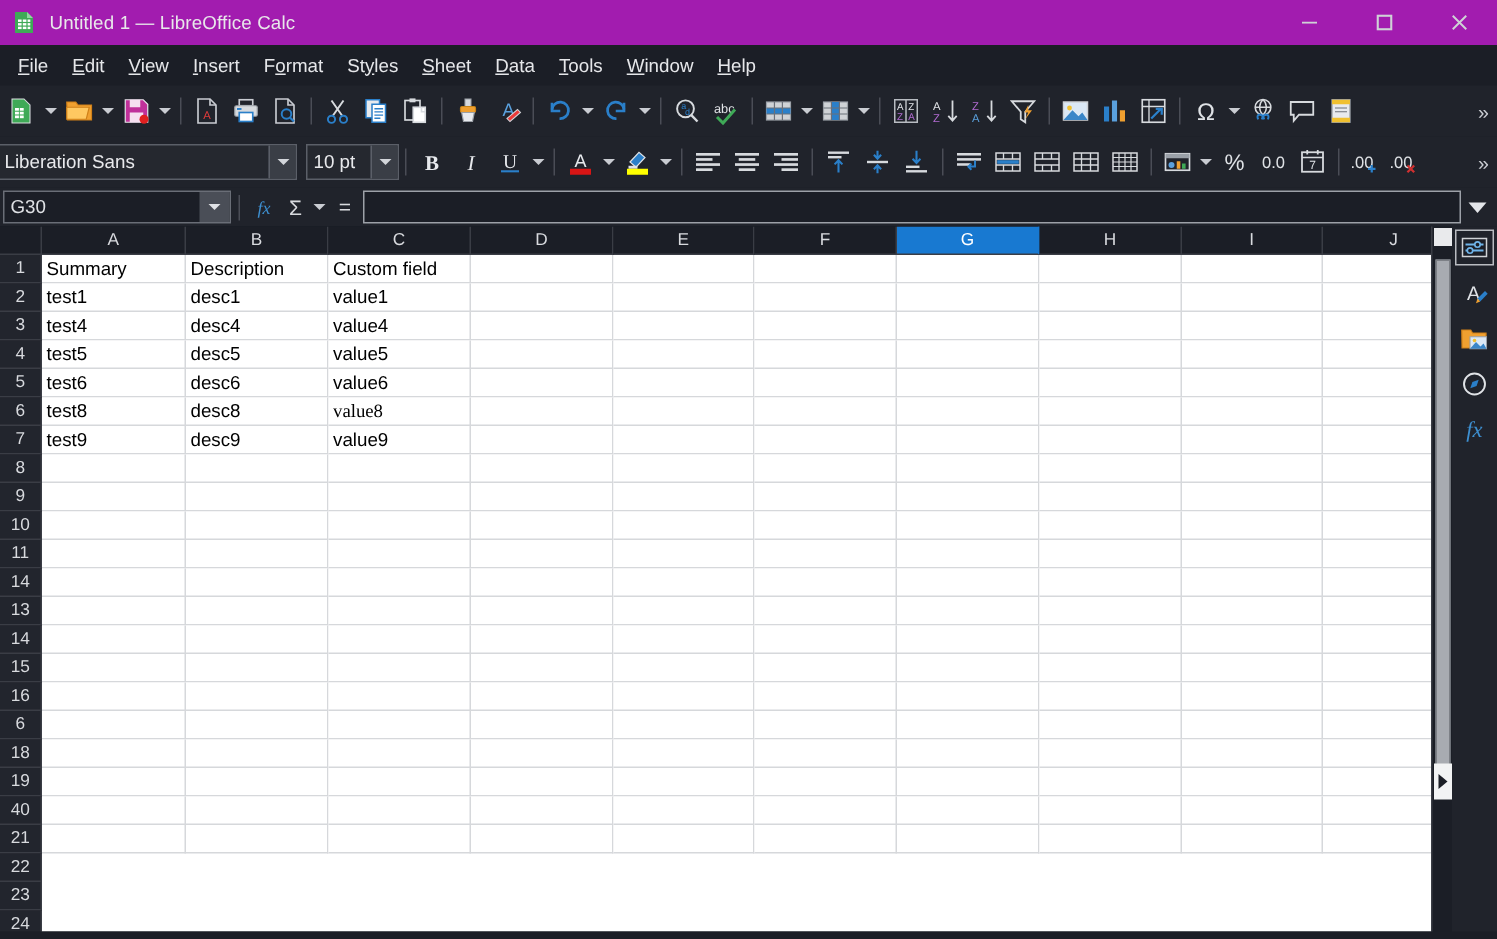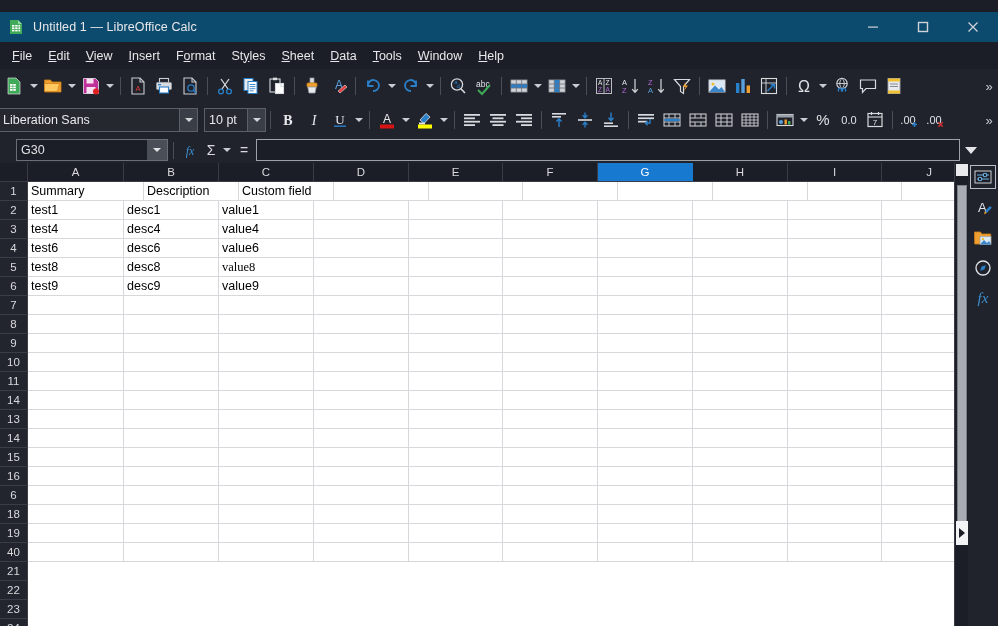--- a/index.html
+++ b/index.html
@@ -6,24 +6,23 @@
   html, body {
     width: 998px; height: 626px;
     background: #1b1e26;
     font-family: "Liberation Sans", sans-serif;
     overflow: hidden;
     -webkit-font-smoothing: antialiased;
   }
 
   
   .titlebar {
-    height: 30px; background: #0c4a6e;
+    height: 30px; background: #a21caf;
     display: flex; align-items: center;
     position: relative;
-    margin-top: 12px;
   }
   .titlebar .app-icon { margin-left: 8px; width: 16px; height: 16px; display:block; }
   .titlebar .title {
     color: #e8e8ea; font-size: 12.5px; margin-left: 9px;
     letter-spacing: .1px;
   }
   .wincontrols { position: absolute; right: 0; top: 0; height: 30px; display: flex; }
   .wincontrols div {
     width: 50px; height: 30px; display: flex; align-items: center; justify-content: center;
     color: #cfd2d6;
@@ -75,21 +74,21 @@
     margin-left: auto; display: flex; align-items: center; justify-content: center;
   }
   .combo .btn i {
     width:0;height:0;border-left:4px solid transparent;border-right:4px solid transparent;
     border-top:4px solid #d2d5da;
   }
   #font-name-combo { width: 200px; margin-left: -4px; }
   #font-size-combo { width: 62px; margin-left: 6px; }
 
   
-  .formulabar { height: 26px; background: #20232b; display: flex; align-items: center; padding: 0 16px; }
+  .formulabar { height: 26px; background: #20232b; display: flex; align-items: center; padding: 0 2px; }
   .namebox {
     width: 152px; height: 22px; background: #1b1e26; border: 1px solid #6a6e77;
     display: flex; align-items: center; position: relative;
   }
   .namebox .val { color: #dfe1e5; font-size: 12.5px; padding-left: 4px; }
   .namebox .btn {
     width: 20px; height: 20px; background: #4a4e57; margin-left: auto;
     display: flex; align-items: center; justify-content: center;
   }
   .namebox .btn i {
@@ -797,21 +796,21 @@
           <div class="rhcell">18</div>
           <div class="rhcell">19</div>
           <div class="rhcell">40</div>
           <div class="rhcell">21</div>
           <div class="rhcell">22</div>
           <div class="rhcell">23</div>
           <div class="rhcell">24</div>
         </div>
       <div class="cells" id="cells">
           <div class="grow">
-            <div class="gcell" style="width: 116px;">Summary</div>
+            <div class="gcell" style="width: 96px;">Summary</div>
             <div class="gcell" style="width: 95px;">Description</div>
             <div class="gcell" style="width: 95px;">Custom field</div>
             <div class="gcell" style="width: 95px;"></div>
             <div class="gcell" style="width: 94px;"></div>
             <div class="gcell" style="width: 95px;"></div>
             <div class="gcell" style="width: 95px;"></div>
             <div class="gcell" style="width: 95px;"></div>
             <div class="gcell" style="width: 94px;"></div>
             <div class="gcell" style="width: 95px;"></div>
           </div>
@@ -824,20 +823,32 @@
             <div class="gcell" style="width: 95px;"></div>
             <div class="gcell" style="width: 95px;"></div>
             <div class="gcell" style="width: 95px;"></div>
             <div class="gcell" style="width: 94px;"></div>
             <div class="gcell" style="width: 95px;"></div>
           </div>
           <div class="grow">
             <div class="gcell" style="width: 96px;">test4</div>
             <div class="gcell" style="width: 95px;">desc4</div>
             <div class="gcell" style="width: 95px;">value4</div>
+            <div class="gcell" style="width: 95px;"></div>
+            <div class="gcell" style="width: 94px;"></div>
+            <div class="gcell" style="width: 95px;"></div>
+            <div class="gcell" style="width: 95px;"></div>
+            <div class="gcell" style="width: 95px;"></div>
+            <div class="gcell" style="width: 94px;"></div>
+            <div class="gcell" style="width: 95px;"></div>
+          </div>
+          <div class="grow">
+            <div class="gcell" style="width: 96px;">test5</div>
+            <div class="gcell" style="width: 95px;">desc5</div>
+            <div class="gcell" style="width: 95px;">value5</div>
             <div class="gcell" style="width: 95px;"></div>
             <div class="gcell" style="width: 94px;"></div>
             <div class="gcell" style="width: 95px;"></div>
             <div class="gcell" style="width: 95px;"></div>
             <div class="gcell" style="width: 95px;"></div>
             <div class="gcell" style="width: 94px;"></div>
             <div class="gcell" style="width: 95px;"></div>
           </div>
           <div class="grow">
             <div class="gcell" style="width: 96px;">test6</div>

